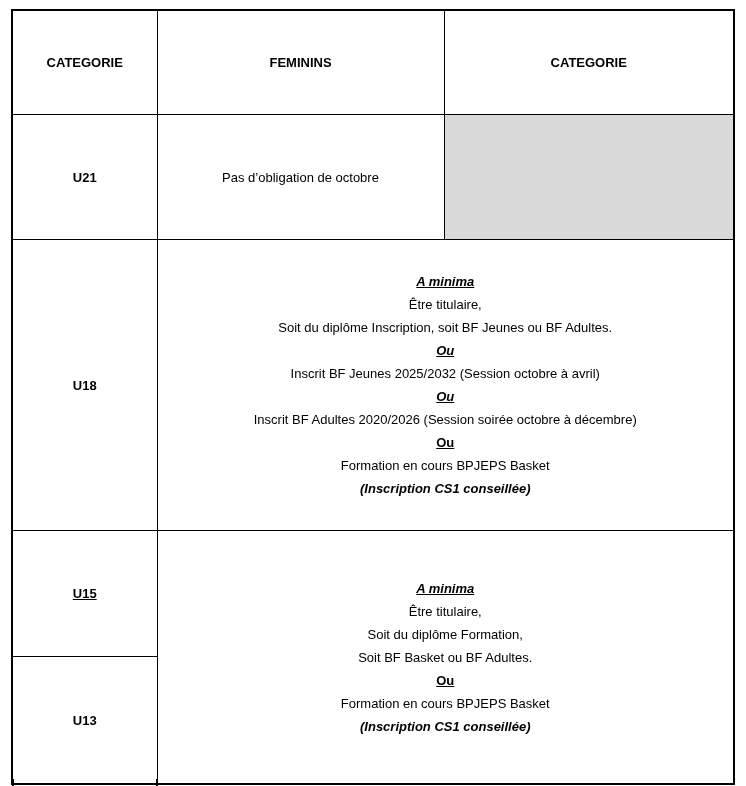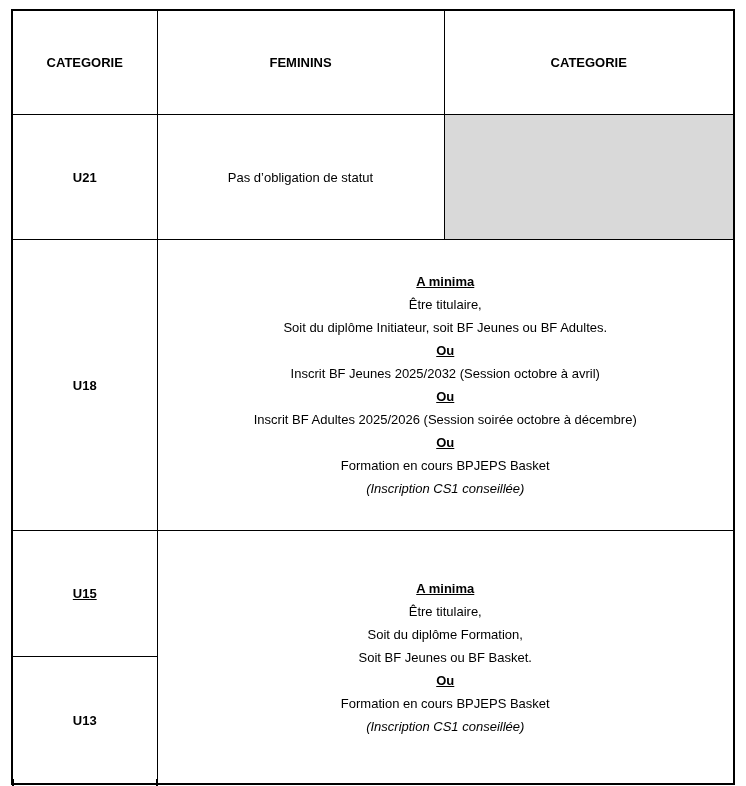--- a/index.html
+++ b/index.html
@@ -41,28 +41,29 @@
   .shaded { background: #d9d9d9; }
   .r-head th { height: 103px; }
   .r-u21 td  { height: 124px; margin-top: 27px; }
   .r-u18 td  { height: 290px; }
   .r-u15 td.cat-cell { height: 125px; text-decoration: underline; }
   .r-u13 td.cat-cell { height: 126px; margin-top: 34px; }
   .lines { display: block; }
   .ln { display: block; }
   .ln.emph-u {
     font-weight: bold;
+    font-style: italic;
     text-decoration: underline;
   }
   .ln.bold-u {
     font-weight: bold;
     text-decoration: underline;
   }
   .ln.emph {
-    font-weight: normal;
+    font-weight: bold;
     font-style: italic;
   }
   .spacer { height: 18px; }
   .sliver {
     position: absolute;
     top: 779px;
     width: 2px;
     height: 7px;
     background: #000000;
   }
@@ -83,51 +84,51 @@
 
     <tbody>
         <tr class="r-head">
       <th class="head-cell">CATEGORIE</th>
       <th class="head-cell">FEMININS</th>
       <th class="head-cell">CATEGORIE</th>
     </tr>
 
     <tr class="r-u21">
       <td class="cat-cell">U21</td>
-      <td>Pas d’obligation de statut</td>
+      <td>Pas d’obligation de octobre</td>
       <td class="shaded"></td>
     </tr>
 
     <tr class="r-u18">
       <td class="cat-cell">U18</td>
       <td colspan="2">
         <div class="lines">
           <span class="ln emph-u">A minima</span>
           <span class="ln">Être titulaire,</span>
-          <span class="ln">Soit du diplôme Initiateur, soit BF Jeunes ou BF Adultes.</span>
+          <span class="ln">Soit du diplôme Inscription, soit BF Jeunes ou BF Adultes.</span>
           <span class="ln emph-u">Ou</span>
           <span class="ln">Inscrit BF Jeunes 2025/2032 (Session octobre à avril)</span>
           <span class="ln emph-u">Ou</span>
-          <span class="ln">Inscrit BF Adultes 2025/2026 (Session soirée octobre à décembre)</span>
+          <span class="ln">Inscrit BF Adultes 2020/2026 (Session soirée octobre à décembre)</span>
           <span class="ln bold-u">Ou</span>
           <span class="ln">Formation en cours BPJEPS Basket</span>
           <span class="spacer"></span>
           <span class="ln emph">(Inscription CS1 conseillée)</span>
         </div>
       </td>
     </tr>
 
     <tr class="r-u15">
       <td class="cat-cell">U15</td>
       <td colspan="2" rowspan="2">
         <div class="lines">
           <span class="ln emph-u">A minima</span>
           <span class="ln">Être titulaire,</span>
           <span class="ln">Soit du diplôme Formation,</span>
-          <span class="ln">Soit BF Jeunes ou BF Basket.</span>
+          <span class="ln">Soit BF Basket ou BF Adultes.</span>
           <span class="ln bold-u">Ou</span>
           <span class="ln">Formation en cours BPJEPS Basket</span>
           <span class="spacer"></span>
           <span class="ln emph">(Inscription CS1 conseillée)</span>
         </div>
       </td>
     </tr>
 
     <tr class="r-u13">
       <td class="cat-cell">U13</td>

